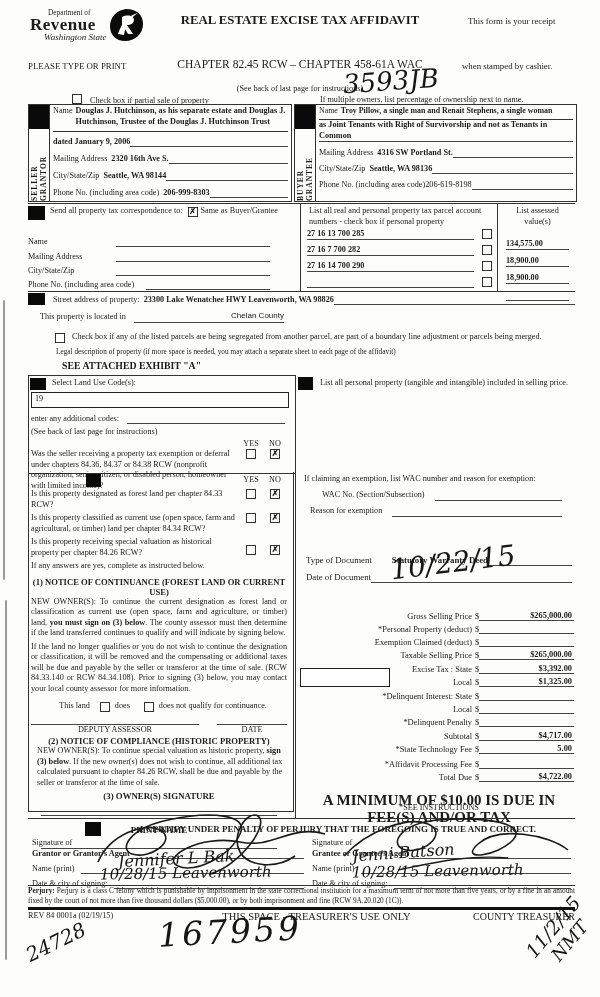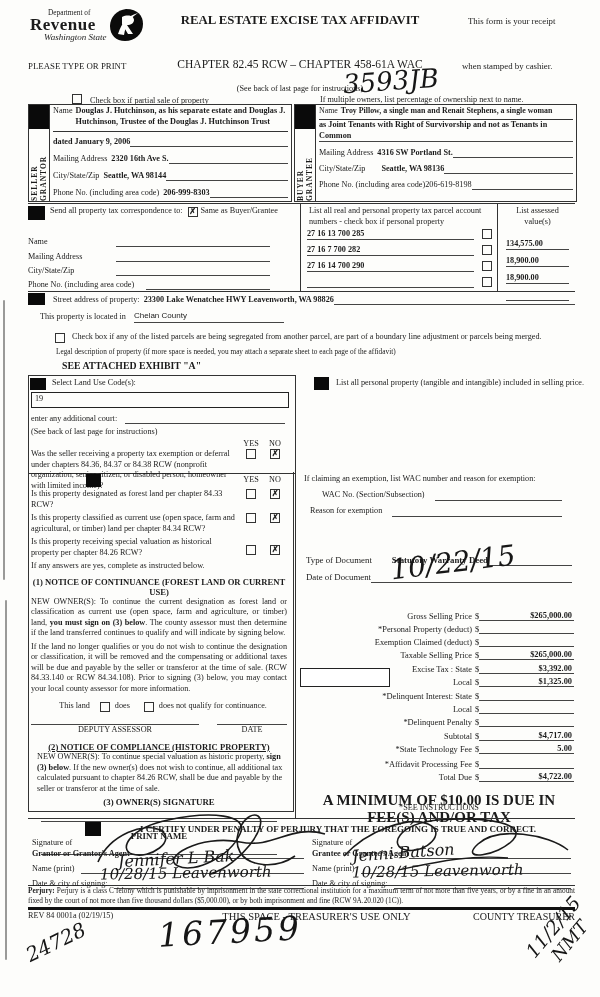--- a/index.html
+++ b/index.html
@@ -121,21 +121,21 @@
         <span class="b" style="flex:1;">Troy Pillow, a single man  and Renait Stephens,  a single woman</span>
       </div>
       <div class="fs8 b ul" style="min-height:20px;">as Joint Tenants with Right of Survivorship and not as Tenants in Common</div>
       <div class="row fs8" style="height:16px;">
         <span>Mailing Address</span>
         <span class="b" style="margin-left:4px;">4316 SW Portland St.</span>
         <span class="fill ul"></span>
       </div>
       <div class="row fs8" style="height:16px;">
         <span>City/State/Zip</span>
-        <span class="b" style="margin-left:16px;">Seattle, WA  98136</span>
+        <span class="b" style="margin-left:4px;">Seattle, WA  98136</span>
         <span class="fill ul"></span>
       </div>
       <div class="row fs8" style="height:16px;">
         <span>Phone No. (including area code)</span>
         <span style="margin-left:0;">206-619-8198</span>
         <span class="fill ul"></span>
       </div>
     </div>
   </div>
 
@@ -193,39 +193,39 @@
   </div>
 
   <div class="abs row fs8" style="left:28px;top:293px;width:547px;">
     <span class="sq" style="width:17px;height:12px;margin-right:8px;flex:none;"></span>
     <span>Street address of property:</span>
     <span class="b" style="margin-left:4px;">23300 Lake Wenatchee HWY Leavenworth, WA  98826</span>
     <span class="fill ul"></span>
   </div>
   <div class="abs row fs8" style="left:40px;top:311px;">
     <span>This property is located in</span>
-    <span class="ul" style="margin-left:8px;min-width:150px;font-family:'Liberation Sans',sans-serif;font-size:8px;">Chelan County</span>
+    <span class="ul" style="margin-left:8px;min-width:150px;font-family:'Liberation Sans',sans-serif;font-size:8px;text-align:right;">Chelan County</span>
   </div>
   <div class="abs row fs8" style="left:55px;top:332px;width:520px;align-items:flex-start;">
     <span class="cb" style="margin:1px 7px 0 0;flex:none;"></span>
     <span>Check box if any of the listed parcels are being segregated from another parcel, are part of a boundary line adjustment or parcels being merged.</span>
   </div>
   <div class="abs fs7" style="left:56px;top:347px;width:510px;">Legal description of property (if more space is needed, you may attach a separate sheet to each page of the affidavit)</div>
   <div class="abs b" style="left:62px;top:360px;font-size:9.8px;">SEE ATTACHED EXHIBIT "A"</div>
 
   <div class="abs" style="left:295px;top:375px;width:1px;height:443px;background:#333;"></div>
 
   <div class="abs" style="left:28px;top:375px;width:266px;height:97px;border:1px solid #333;border-right-width:1px;padding:0;">
     <div class="row fs8" style="align-items:flex-start;padding-top:2px;">
       <span class="sq" style="width:16px;height:12px;margin:0 6px 0 1px;flex:none;"></span>
       <span>Select Land Use Code(s):</span>
     </div>
     <div style="border:1.6px solid #222;margin:2px 6px 0 2px;height:12px;font-size:8.2px;padding:1px 3px;">19</div>
     <div class="row fs8" style="margin:4px 10px 0 2px;height:12px;">
-      <span>enter any additional court:</span>
+      <span>enter any additional codes:</span>
       <span class="fill ul" style="margin-left:8px;"></span>
     </div>
     <div class="fs8" style="margin:3px 0 0 2px;">(See back of last page for instructions)</div>
     <div class="row fs8 b" style="justify-content:flex-end;padding-right:8px;margin-top:1px;">
       <span style="width:24px;text-align:center;font-weight:normal;">YES</span>
       <span style="width:24px;text-align:center;font-weight:normal;">NO</span>
     </div>
     <div class="qrow fs8" style="padding:0 8px 0 2px;">
       <span class="qtxt">Was the seller receiving a property tax exemption or deferral under chapters 84.36, 84.37 or 84.38 RCW (nonprofit organization, senior citizen, or disabled person, homeowner with limited income)?</span>
       <span class="qcb"><span class="cb"></span></span>
@@ -273,33 +273,33 @@
       <span class="fill ul"></span>
       <span style="width:18px;"></span>
       <span class="ul" style="width:70px;"></span>
     </div>
     <div class="row fs8">
       <span class="fill ctr">DEPUTY ASSESSOR</span>
       <span style="width:18px;"></span>
       <span class="ctr" style="width:70px;">DATE</span>
     </div>
 
-    <div class="b ctr" style="font-size:8.6px;margin-top:7px;text-decoration:underline;">(2) NOTICE OF COMPLIANCE (HISTORIC PROPERTY)</div>
+    <div class="b ctr" style="font-size:8.6px;margin-top:1px;">(2) NOTICE OF COMPLIANCE (HISTORIC PROPERTY)</div>
     <div class="fs8" style="padding-left:6px;"><span>NEW OWNER(S): To continue special valuation as historic property, </span><span class="b">sign (3) below</span><span>. If the new owner(s) does not wish to continue, all additional tax calculated pursuant to chapter 84.26 RCW, shall be due and payable by the seller or transferor at the time of sale.</span></div>
     <div class="b ctr" style="font-size:8.8px;margin-top:3px;">(3) OWNER(S) SIGNATURE</div>
     <div class="row" style="margin-top:14px;">
         <span class="fill ul" style="margin:0 10px;"></span>
       </div>
     <div class="b ctr" style="font-size:8.8px;margin-top:9px;">PRINT NAME</div>
     <div class="row" style="margin-top:13px;">
         <span class="fill ul" style="margin:0 10px;"></span>
       </div>
   </div>
 
-  <div class="abs row fs8" style="left:314px;top:377px;width:272px;align-items:flex-start;">
+  <div class="abs row fs8" style="left:298px;top:377px;width:272px;align-items:flex-start;">
     <span class="sq" style="width:15px;height:13px;margin-right:7px;flex:none;"></span>
     <span style="line-height:12px;">List all personal property (tangible and intangible) included in selling price.</span>
   </div>
 
   <div class="abs" style="left:304px;top:474px;width:268px;">
     <div class="fs8">If claiming an exemption, list WAC number and reason for exemption:</div>
     <div class="row fs8" style="height:16px;">
       <span style="margin-left:18px;">WAC No. (Section/Subsection)</span>
       <span class="fill ul" style="margin-left:10px;margin-right:10px;"></span>
     </div>

